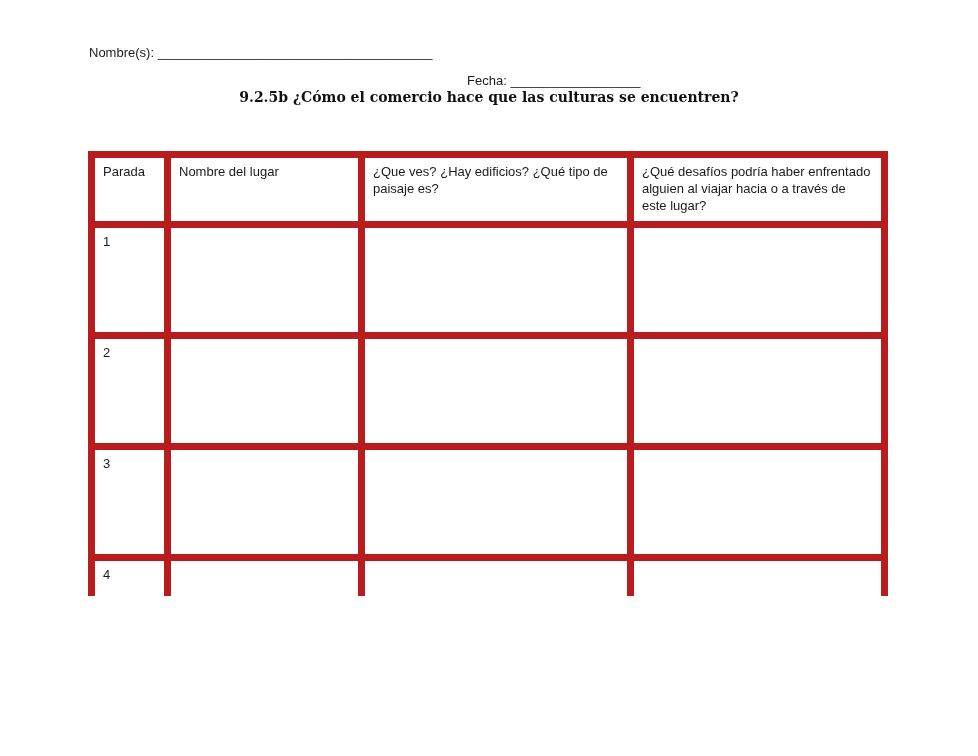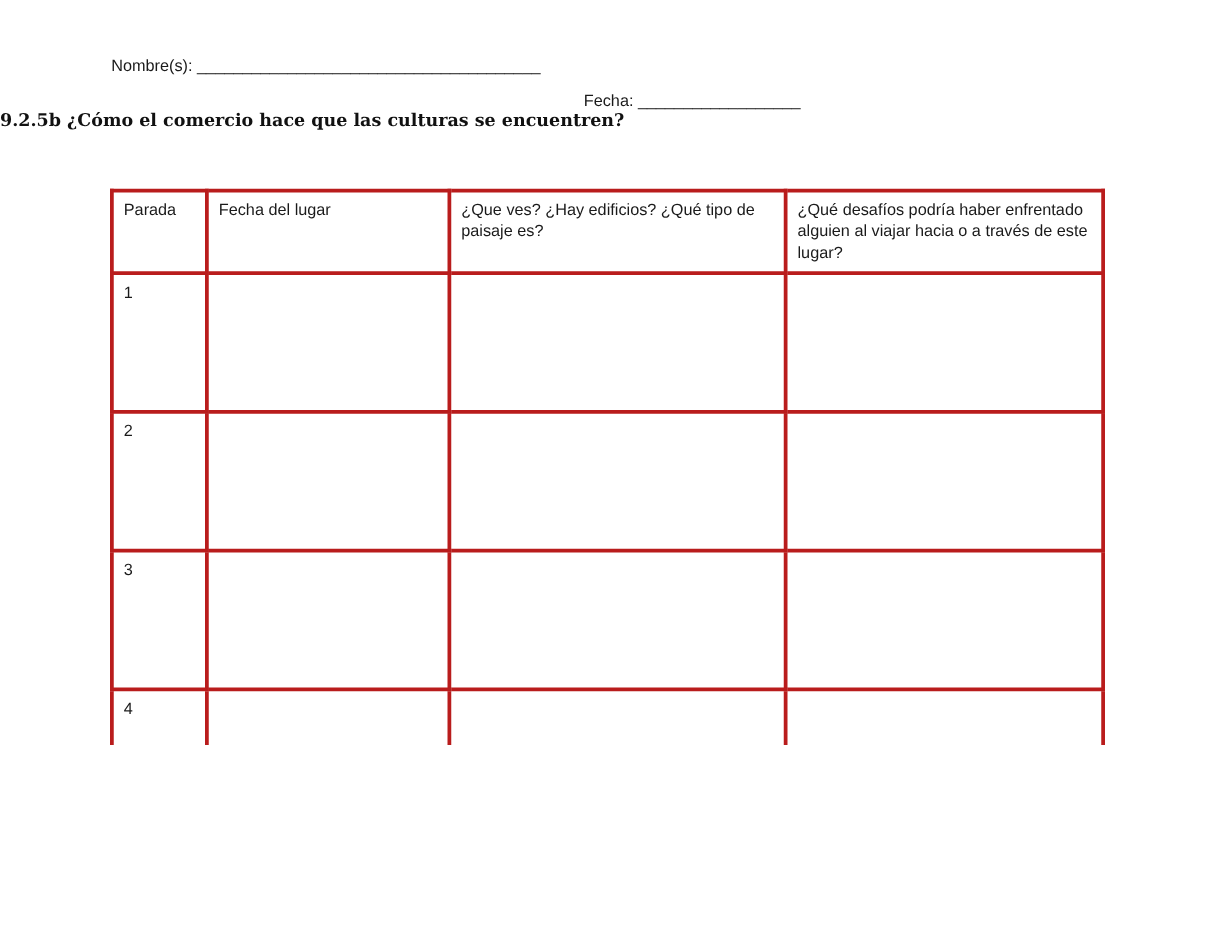--- a/index.html
+++ b/index.html
@@ -15,37 +15,38 @@
   }
   .name-date-line { position: absolute; top: 45px; left: 89px; width: 800px; font-size: 13px; }
   .name-group { position: absolute; left: 0; top: 0; white-space: nowrap; }
   .date-group { position: absolute; left: 378px; top: 0; white-space: nowrap; margin-top: 28px; }
   .blank-line { letter-spacing: 0; }
   .doc-title {
     position: absolute;
     top: 89px;
     left: 0;
     width: 100%;
+    text-align: center;
     font-family: "DejaVu Serif", serif;
     font-weight: bold;
     font-size: 14px;
     color: #111111;
   }
   .instruction { position: absolute; top: 130px; left: 88px; font-size: 13px; white-space: nowrap; }
   .instruction .num { display: inline-block; margin-right: 7px; }
   table.organizer {
     position: absolute;
     top: 151px;
     left: 88px;
     border-collapse: collapse;
     table-layout: fixed;
     width: 793px;
   }
   table.organizer td, table.organizer th {
-    border: 3px solid #b91c1c;
+    border: 7px solid #b91c1c;
     vertical-align: top;
     text-align: left;
     padding: 6px 8px;
     font-size: 13px;
     font-weight: normal;
     line-height: 1.3;
     color: #1a1a1a;
     overflow: hidden;
   }
   .col-parada   { width: 76px;  }
@@ -79,21 +80,21 @@
   <table class="organizer">
     <colgroup>
       <col class="col-parada">
       <col class="col-nombre">
       <col class="col-ves">
       <col class="col-desafios">
     </colgroup>
     <tbody>
       <tr class="header-row">
         <th>Parada</th>
-        <th>Fecha del lugar</th>
+        <th>Nombre del lugar</th>
         <th>¿Que ves? ¿Hay edificios? ¿Qué tipo de paisaje es?</th>
         <th>¿Qué desafíos podría haber enfrentado alguien al viajar hacia o a través de este lugar?</th>
       </tr>
       <tr class="body-row">
         <td>1</td>
         <td></td>
         <td></td>
         <td></td>
       </tr>
       <tr class="body-row">

